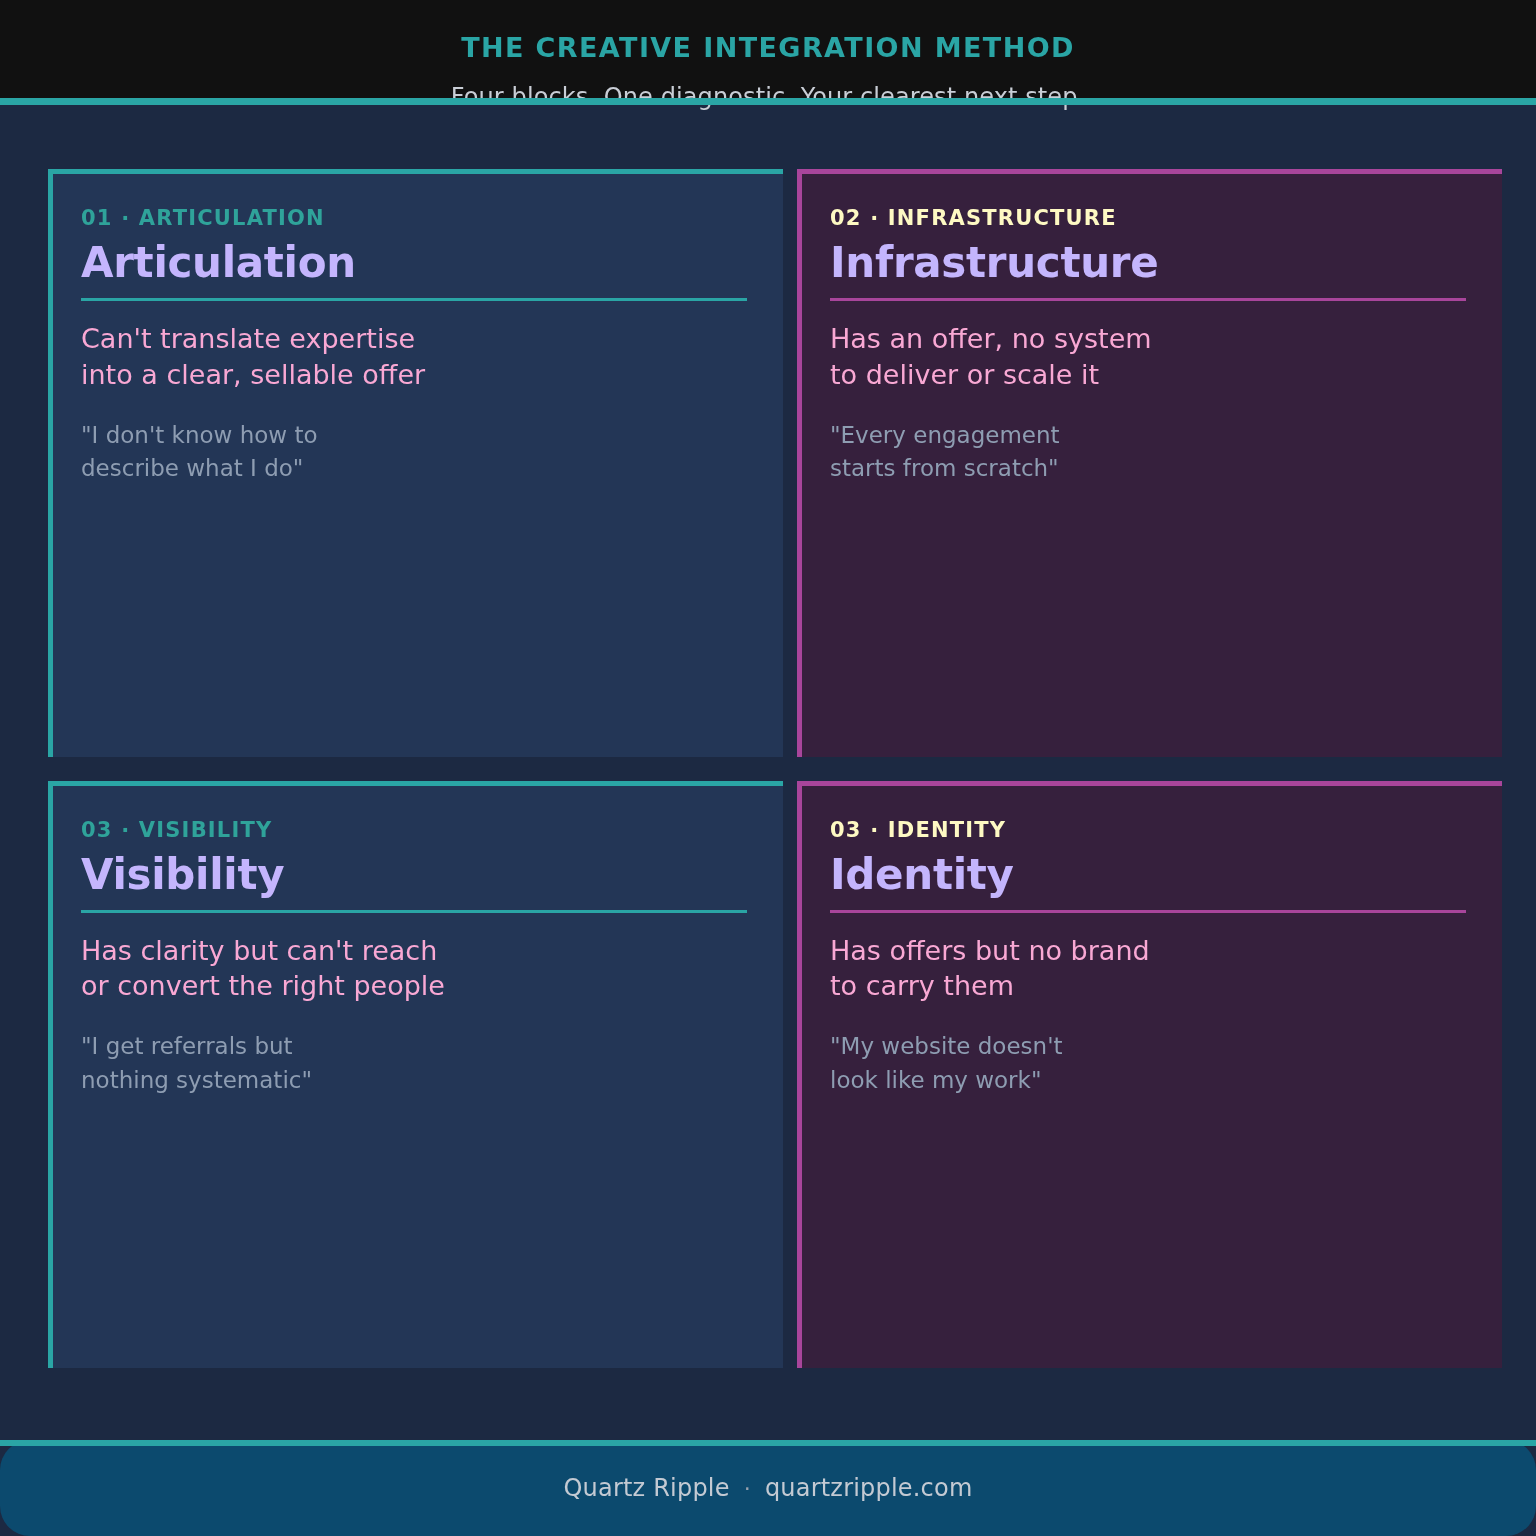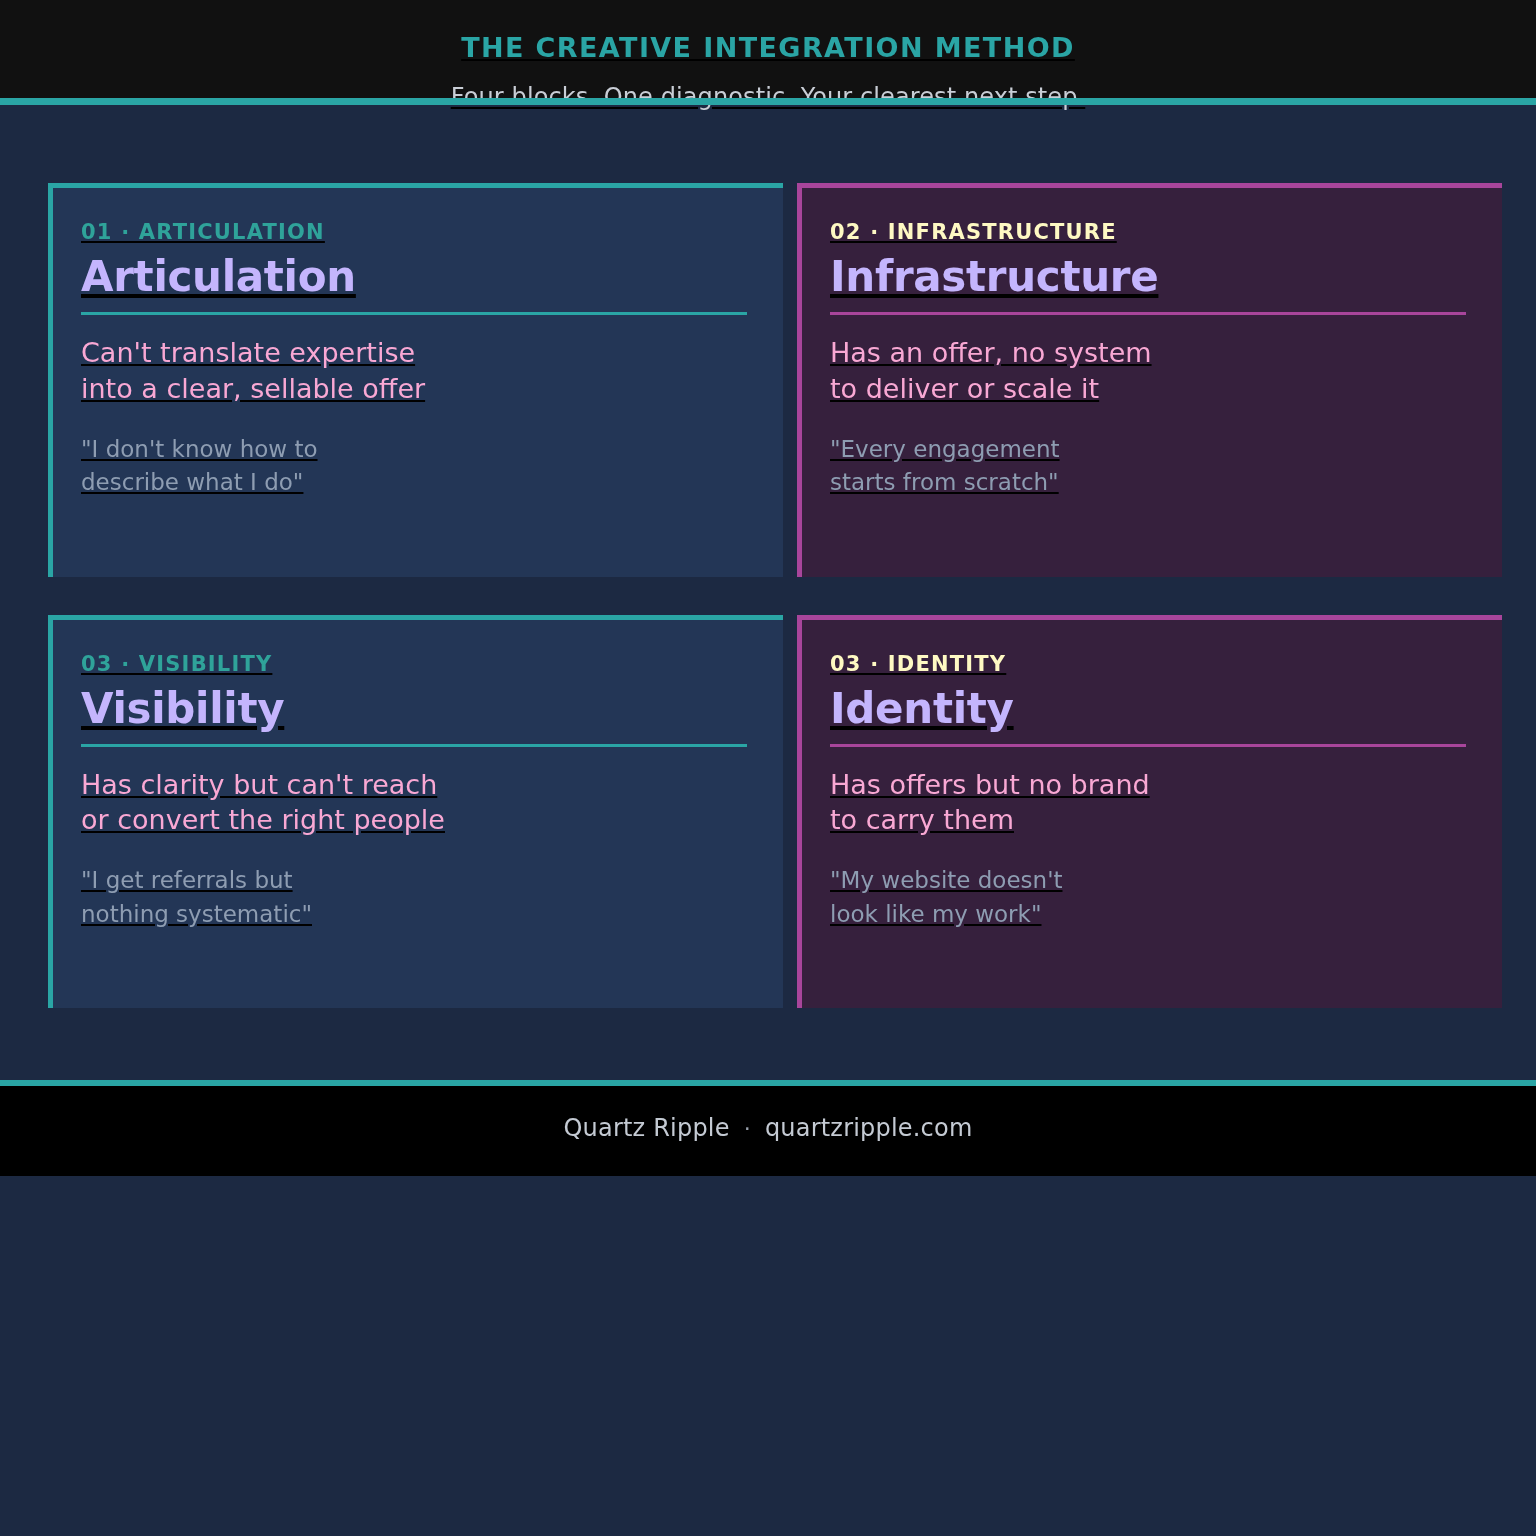--- a/index.html
+++ b/index.html
@@ -8,25 +8,24 @@
   }
   body {
     width: 1536px;
     height: 1536px;
     background: #1c2942;
     font-family: "DejaVu Sans", sans-serif;
     overflow: hidden;
   }
   .page {
     width: 1536px;
-    height: 1176px;
+    height: 1536px;
     display: flex;
     flex-direction: column;
     position: relative;
-    text-decoration: underline;
   }
 
   
   .header {
     background: #111111;
     height: 105px;
     flex: 0 0 105px;
     display: flex;
     flex-direction: column;
     align-items: center;
@@ -75,21 +74,20 @@
     grid-template-rows: 1fr 1fr;
     column-gap: 14px;
     row-gap: 24px;
   }
 
   .card {
     position: relative;
     box-sizing: border-box;
     padding: 34px 36px 24px 28px;
     overflow: hidden;
-    margin-top: 14px;
   }
   .card.teal {
     background: #233656;
     border-top: 5px solid #2aa5a5;
     border-left: 5px solid #2aa5a5;
   }
   .card.magenta {
     background: #36203d;
     border-top: 5px solid #a8459b;
     border-left: 5px solid #a8459b;
@@ -135,27 +133,28 @@
     font-size: 23px;
     color: #8e9db2;
     line-height: 1.45;
     margin: 0;
     white-space: pre-line;
     font-weight: normal;
   }
 
   
   .footer {
-    background: #000000;
+    background: #0c4a6e;
     height: 96px;
     flex: 0 0 96px;
     display: flex;
     align-items: center;
     justify-content: center;
     position: relative;
+    border-radius: 30px;
   }
   .footer-rule {
     position: absolute;
     left: 0;
     top: 0;
     width: 100%;
     height: 6px;
     background: #2aa5a5;
   }
   .footer-text {

